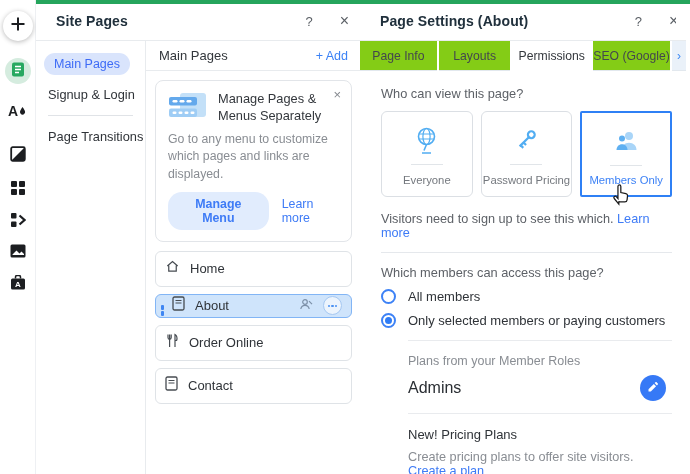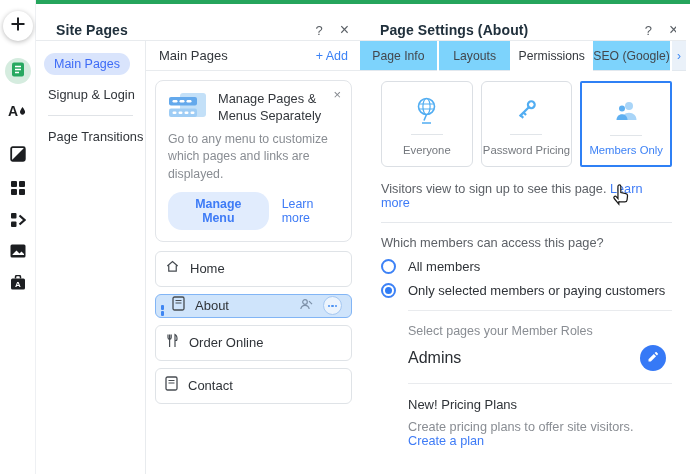--- a/index.html
+++ b/index.html
@@ -14,21 +14,21 @@
   .toolbar { position:absolute; left:0; top:0; width:36px; height:474px; background:#fff; border-right:1px solid #eef0f3; display:flex; flex-direction:column; align-items:center; }
   .tb-circle { width:30px; height:30px; border-radius:50%; background:#fff; box-shadow:0 1px 5px rgba(0,0,0,.28); display:flex; align-items:center; justify-content:center; margin-top:11px; cursor:pointer; }
   .tb-green { width:26px; height:26px; border-radius:50%; background:#d5ecdf; display:flex; align-items:center; justify-content:center; margin-top:17px; cursor:pointer; }
   .tb-ic { margin-top:19px; cursor:pointer; display:flex; }
 
   
   .left-panel { position:absolute; left:36px; top:4px; width:325px; height:470px; background:#fff; display:flex; flex-direction:column; }
   .panel-gap { position:absolute; left:361px; top:4px; width:3px; height:470px; background:#e7eaee; }
   .right-panel { position:absolute; left:360px; top:4px; width:326px; height:470px; background:#fff; display:flex; flex-direction:column; }
 
-  .p-header { height:37px; min-height:37px; display:flex; align-items:flex-end; padding:0 12px 2px 20px; border-bottom:1px solid #e8ebee; overflow:hidden; }
+  .p-header { height:37px; min-height:37px; display:flex; align-items:center; padding:0 12px 2px 20px; border-bottom:1px solid #e8ebee; overflow:hidden;gap:10px; }
   .p-title { font-size:14px; font-weight:bold; color:#20303c; letter-spacing:.1px; }
   .p-sp { flex:1; }
   .hd-help { font-size:13px; color:#5b6066; cursor:pointer; }
   .hd-close { font-size:16px; color:#5b6066; margin-left:17px; cursor:pointer; line-height:1; }
   .hd-close.clip { width:7px; overflow:hidden; margin-right:-2px; }
 
   
   .lp-body { flex:1; display:flex; min-height:0; }
   .lp-sidebar { width:110px; border-right:1px solid #e8ebee; padding-top:10px; }
   .sb-item { font-size:12.8px; color:#2f3338; padding:6px 0 6px 12px; cursor:pointer; }
@@ -56,21 +56,21 @@
   .pl-item.sel { background:#cfe4fb; border:1px solid #82b5f5; height:24px; }
   .pl-label { font-size:13px; color:#2f3338; flex:1; }
   .drag-bars { position:absolute; left:5px; top:10px; display:flex; flex-direction:column; gap:1px; }
   .drag-bars i { width:3px; height:5px; background:#3f86f2; border-radius:1px; display:block; }
   .pl-item.sel .pl-ic { margin-left:7px; }
   .dots-btn { width:19px; height:19px; border-radius:50%; border:1px solid #a6c8f2; background:rgba(255,255,255,.6); display:flex; align-items:center; justify-content:center; gap:1.5px; cursor:pointer; }
   .dots-btn i { width:2.2px; height:2.2px; border-radius:50%; background:#4a90f2; display:block; }
 
   
   .rp-tabs { display:flex; height:30px; min-height:30px; background:#fff; column-gap:2px; }
-  .tab { background:#7dd3fc; border-bottom:1px solid #e2e8ee; display:flex; align-items:center; justify-content:center; font-size:12.2px; color:#43474d; cursor:pointer; }
+  .tab { background:#84cc16; border-bottom:1px solid #e2e8ee; display:flex; align-items:center; justify-content:center; font-size:12.2px; color:#43474d; cursor:pointer; }
   .tab.active { background:#fff; border-bottom:1px solid #fff; color:#34383d; }
   .tab-more { width:14px; background:#eaf1f9; border-bottom:1px solid #e2e8ee; display:flex; align-items:center; justify-content:center; color:#3e8af5; font-size:12px; cursor:pointer; }
 
   .rp-content { flex:1; padding:0 14px 0 21px; position:relative; font-size:13px; min-height:0; }
   .q { color:#5d6167; font-size:12.8px; }
   .q1 { margin-top:15px; }
   .option-cards { display:flex; gap:8px; margin-top:10px; }
   .opt-card { width:93px; height:86px; border:1px solid #dbdfe4; border-radius:6px; display:flex; flex-direction:column; align-items:center; cursor:pointer; background:#fff; }
   .opt-card.sel { border:2px solid #2f80f5; border-radius:2px; }
   .opt-ic { height:30px; margin-top:13px; display:flex; align-items:flex-end; }
@@ -263,20 +263,21 @@
 
     <div class="rp-tabs">
       <div class="tab" style="flex:86">Page Info</div>
       <div class="tab" style="flex:80">Layouts</div>
       <div class="tab active" style="flex:88">Permissions</div>
       <div class="tab" style="flex:86">SEO (Google)</div>
       <div class="tab-more">›</div>
     </div>
 
     <div class="rp-content">
+      <div class="q q1">Who can view this page?</div>
 
       <div class="option-cards">
         <div class="opt-card">
           <span class="opt-ic">
               <svg width="27" height="29" viewBox="0 0 27 29">
                 <circle cx="13.5" cy="10.5" r="8" fill="none" stroke="#51adf2" stroke-width="1.6"></circle>
                 <ellipse cx="13.5" cy="10.5" rx="3.6" ry="8" fill="none" stroke="#51adf2" stroke-width="1.2"></ellipse>
                 <path d="M6 8h15M6 13h15" stroke="#51adf2" stroke-width="1.2"></path>
                 <path d="M13.5 18.5l-2.5 6M9 27h9" stroke="#51adf2" stroke-width="1.6" fill="none"></path>
               </svg>
@@ -311,39 +312,39 @@
             </span>
           <span class="opt-div"></span>
           <span class="opt-label">Members Only</span>
         </div>
       </div>
 
       <span class="cursor-hand"><svg width="23" height="26" viewBox="0 0 24 26">
             <path d="M9.2 23.5l-4.8-5.8c-.5-.6-.45-1.55.15-2.05.55-.5 1.5-.45 2 .15l1.75 2V5.1c0-.85.65-1.5 1.5-1.5s1.5.65 1.5 1.5v6.4l5.3 1.1c1.05.2 1.8 1.15 1.7 2.25l-.5 4.4c-.15 1.2-1.1 2.05-2.3 2.05h-5c-.5 0-1-.25-1.3-.8z" fill="#fff" stroke="#1a1a1a" stroke-width="1.3"></path>
           </svg></span>
 
-      <div class="note"><span>Visitors view to sign up to see this page.</span> <a class="link" style="font-size:12.7px">Learn more</a></div>
+      <div class="note"><span>Visitors need to sign up to see this which.</span> <a class="link" style="font-size:12.7px">Learn more</a></div>
 
       <div class="rule"></div>
 
       <div class="q q2">Which members can access this page?</div>
 
       <div class="radio-row">
         <span class="radio"></span>
         <span class="radio-label">All members</span>
       </div>
       <div class="radio-row">
         <span class="radio checked"></span>
         <span class="radio-label">Only selected members or paying customers</span>
       </div>
 
       <div class="rule indent"></div>
 
       <div class="roles">
-        <div class="roles-label">Select pages your Member Roles</div>
+        <div class="roles-label">Plans from your Member Roles</div>
         <div class="roles-row">
           <span class="roles-value">Admins</span>
           <button class="edit-btn">
               <span><svg width="12" height="12" viewBox="0 0 12 12">
                   <path d="M1.5 8.2l5.3-5.3 2.3 2.3-5.3 5.3H1.5z" fill="#fff"></path>
                   <path d="M7.6 2.1l.9-.9c.3-.3.8-.3 1.1 0l1.2 1.2c.3.3.3.8 0 1.1l-.9.9z" fill="#fff"></path>
                 </svg></span>
             </button>
         </div>
       </div>

